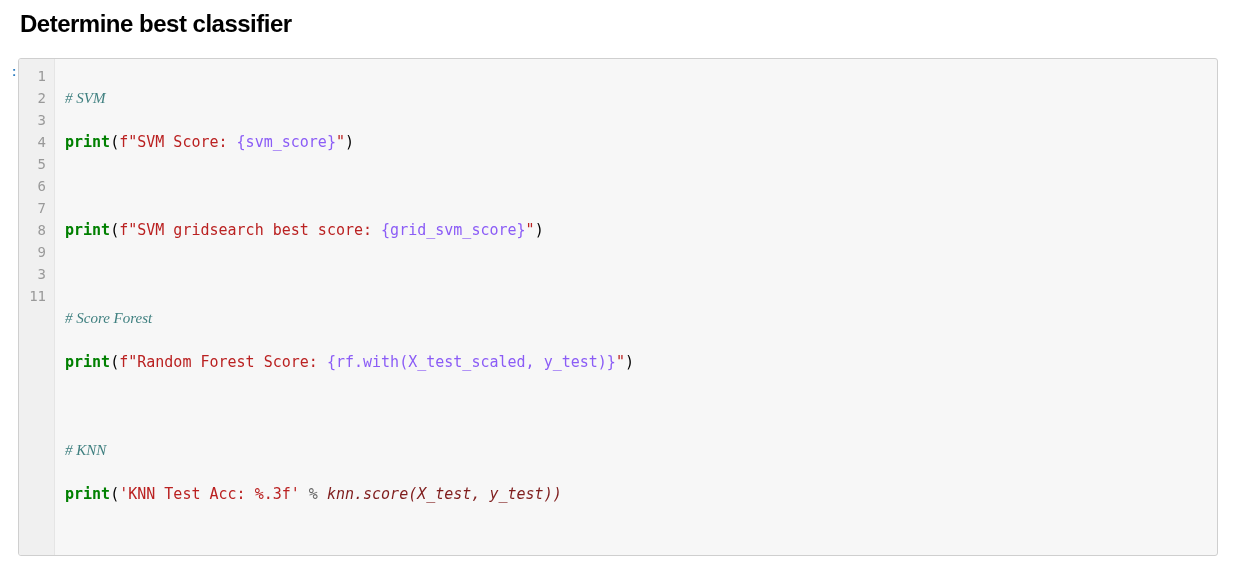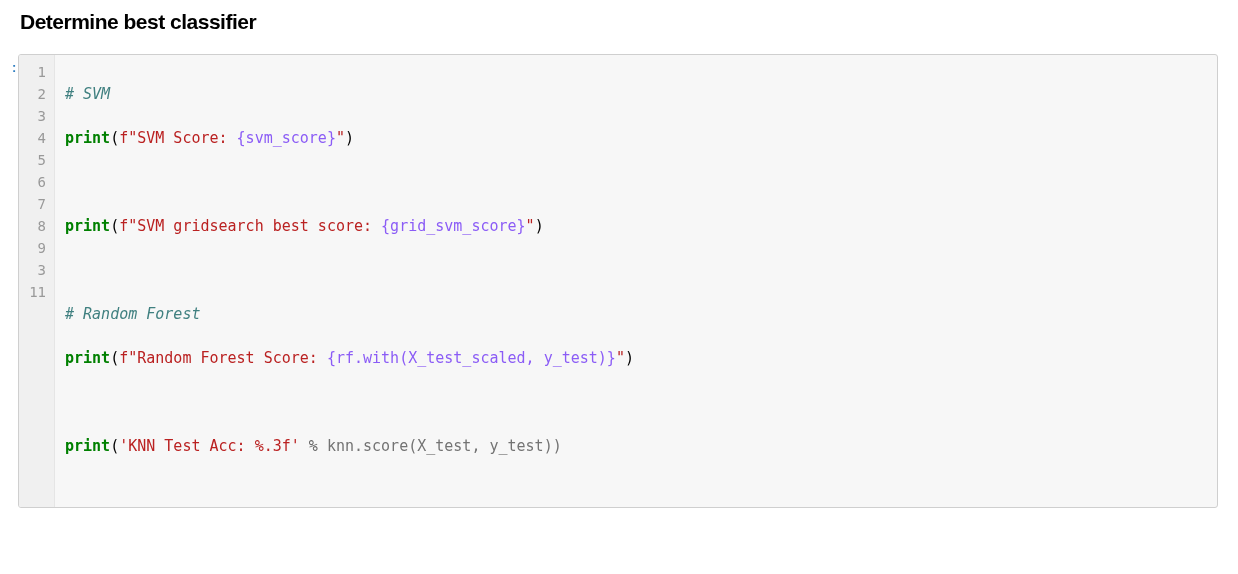--- a/index.html
+++ b/index.html
@@ -10,21 +10,21 @@
     body {
       font-family: -apple-system, BlinkMacSystemFont, "Helvetica Neue", Helvetica, Arial, sans-serif;
       background: #fff;
       padding: 0;
       width: 1238px;
     }
     .notebook {
       padding: 0 20px;
     }
     .heading {
-      font-size: 21px;
+      font-size: 24px;
       font-weight: 800;
       color: #000;
       margin: 10px 0 20px 0;
       letter-spacing: -0.5px;
     }
     .cell-wrapper {
       display: flex;
       align-items: flex-start;
       margin-left: -8px;
     }
@@ -62,27 +62,27 @@
     }
     .code-body {
       padding: 6px 10px;
       flex: 1;
       white-space: pre;
     }
     .code-line {
       display: block;
       min-height: 22px;
     }
-    .tok-comment { color: #408080; font-style: italic; }
+    .tok-comment { color: #408080; font-style: italic; font-family: Liberation Serif, serif; }
     .tok-builtin { color: #008000; font-weight: bold; }
     .tok-punct { color: #000; }
     .tok-fprefix { color: #ba2121; }
     .tok-string { color: #ba2121; }
     .tok-interp { color: #8b5cf6; font-weight: 400;}
-    .tok-name { color: #737373; }
+    .tok-name { color: #7f1d1d; font-style: italic; }
     .tok-op { color: #666; }
   </style>
 </head>
 <body>
 
 <div class="notebook">
 
   <h2 class="heading">Determine best classifier</h2>
 
   <div class="cell-wrapper">
@@ -100,21 +100,22 @@
         <span class="gutter-line">9</span>
         <span class="gutter-line">3</span>
         <span class="gutter-line">11</span>
       </div>
       <div class="code-body">
 <span class="code-line"><span class="tok-comment"># SVM</span></span>
 <span class="code-line"><span class="tok-builtin">print</span><span class="tok-punct">(</span><span class="tok-fprefix">f</span><span class="tok-string">"SVM Score: </span><span class="tok-interp">{svm_score}</span><span class="tok-string">"</span><span class="tok-punct">)</span></span>
 <span class="code-line"></span>
 <span class="code-line"><span class="tok-builtin">print</span><span class="tok-punct">(</span><span class="tok-fprefix">f</span><span class="tok-string">"SVM gridsearch best score: </span><span class="tok-interp">{grid_svm_score}</span><span class="tok-string">"</span><span class="tok-punct">)</span></span>
 <span class="code-line"></span>
-<span class="code-line"><span class="tok-comment"># Random Forest</span></span>
+<span class="code-line"><span class="tok-comment"># Score Forest</span></span>
 <span class="code-line"><span class="tok-builtin">print</span><span class="tok-punct">(</span><span class="tok-fprefix">f</span><span class="tok-string">"Random Forest Score: </span><span class="tok-interp">{rf.with(X_test_scaled, y_test)}</span><span class="tok-string">"</span><span class="tok-punct">)</span></span>
 <span class="code-line"></span>
+<span class="code-line"><span class="tok-comment"># KNN</span></span>
 <span class="code-line"><span class="tok-builtin">print</span><span class="tok-punct">(</span><span class="tok-string">'KNN Test Acc: %.3f'</span><span class="tok-op"> % </span><span class="tok-name">knn.score(X_test, y_test))</span></span>
       </div>
     </div>
   </div>
 
 </div>
 
 </body></html>

